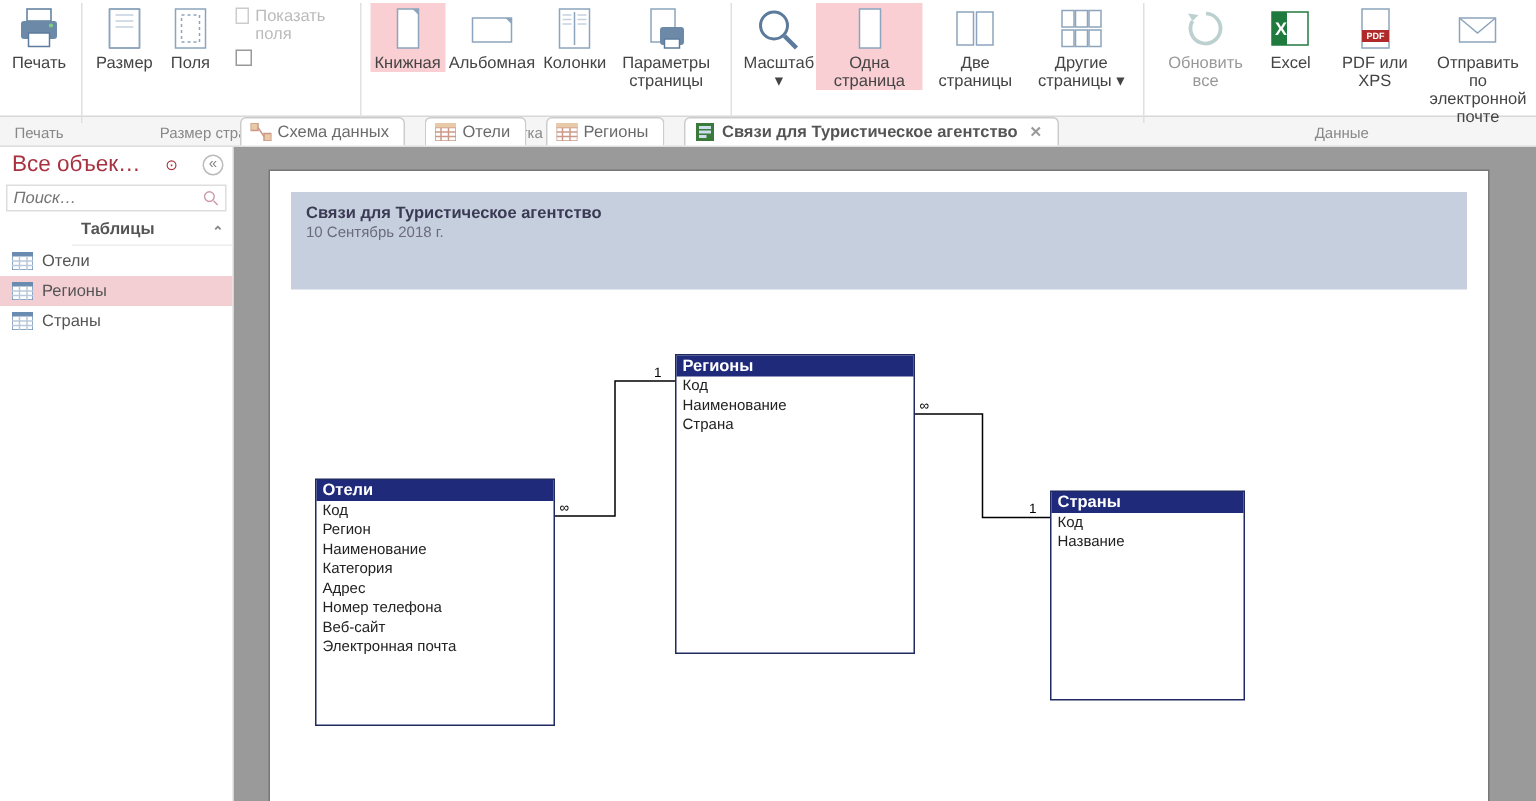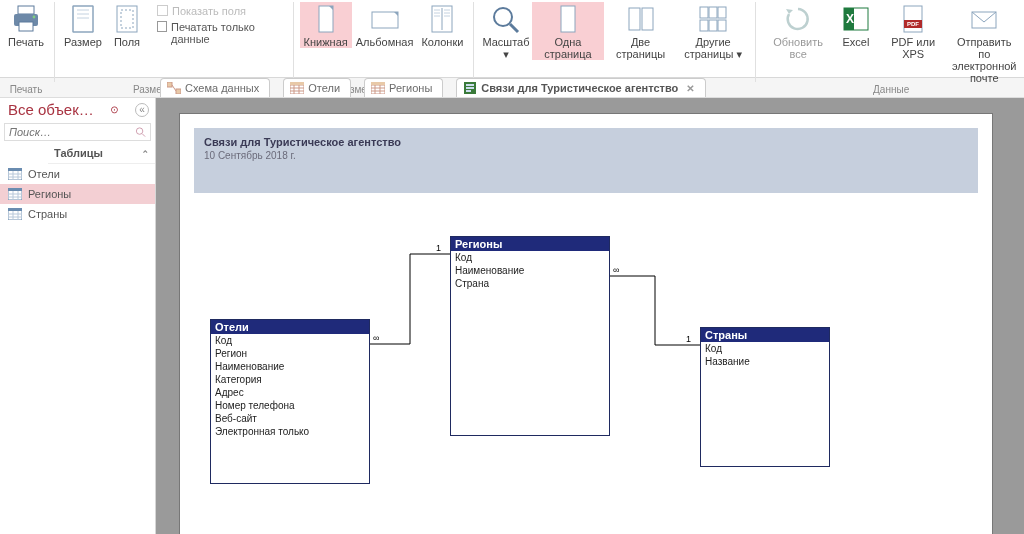--- a/index.html
+++ b/index.html
@@ -96,21 +96,20 @@
               </svg>
           <span class="lbl">Поля</span>
         </div>
         <div class="small-stack" style="margin-left:4px;">
           <div class="smallbtn disabled">
                 <span class="chk disabled"></span>
                 <span>Показать поля</span>
               </div>
           <div class="smallbtn">
                 <span class="chk"></span>
-                <span>Печатать только данные</span>
               </div>
         </div>
       </div>
       <div class="rgroup-label">Размер страницы</div>
     </div>
     <div class="rsep"></div>
 
     <div class="rgroup">
       <div class="rgroup-body">
         <div class="bigbtn active">
@@ -127,20 +126,28 @@
               </svg>
           <span class="lbl">Альбомная</span>
         </div>
         <div class="bigbtn">
           <svg class="icon" viewBox="0 0 32 30">
                 <rect x="6" y="2" width="20" height="26" fill="#fff" stroke="#8ca5bd"></rect>
                 <line x1="16" y1="4" x2="16" y2="26" stroke="#8ca5bd"></line>
                 <path d="M8 6 h6 M8 9 h6 M8 12 h6 M18 6 h6 M18 9 h6 M18 12 h6" stroke="#c4d2e0"></path>
               </svg>
           <span class="lbl">Колонки</span>
+        </div>
+        <div class="bigbtn">
+          <svg class="icon" viewBox="0 0 32 30">
+                <rect x="6" y="2" width="16" height="22" fill="#fff" stroke="#8ca5bd"></rect>
+                <rect x="12" y="14" width="16" height="12" rx="2" fill="#6d89a8"></rect>
+                <rect x="15" y="22" width="10" height="6" fill="#fff" stroke="#5c7b9c"></rect>
+              </svg>
+          <span class="lbl">Параметры страницы</span>
         </div>
       </div>
       <div class="rgroup-label">Разметка страницы</div>
     </div>
     <div class="rsep"></div>
 
     <div class="rgroup">
       <div class="rgroup-body">
         <div class="bigbtn">
           <svg class="icon" viewBox="0 0 32 30">
@@ -333,21 +340,21 @@
         </svg>
     <div class="tablebox" style="left: 30px; top: 205px; width: 160px; height: 165px;">
           <div class="th">Отели</div>
           <div class="fld">Код</div>
           <div class="fld">Регион</div>
           <div class="fld">Наименование</div>
           <div class="fld">Категория</div>
           <div class="fld">Адрес</div>
           <div class="fld">Номер телефона</div>
           <div class="fld">Веб-сайт</div>
-          <div class="fld">Электронная только</div>
+          <div class="fld">Электронная почта</div>
         </div>
         <div class="tablebox" style="left: 270px; top: 122px; width: 160px; height: 200px;">
           <div class="th">Регионы</div>
           <div class="fld">Код</div>
           <div class="fld">Наименование</div>
           <div class="fld">Страна</div>
         </div>
         <div class="tablebox" style="left: 520px; top: 213px; width: 130px; height: 140px;">
           <div class="th">Страны</div>
           <div class="fld">Код</div>

